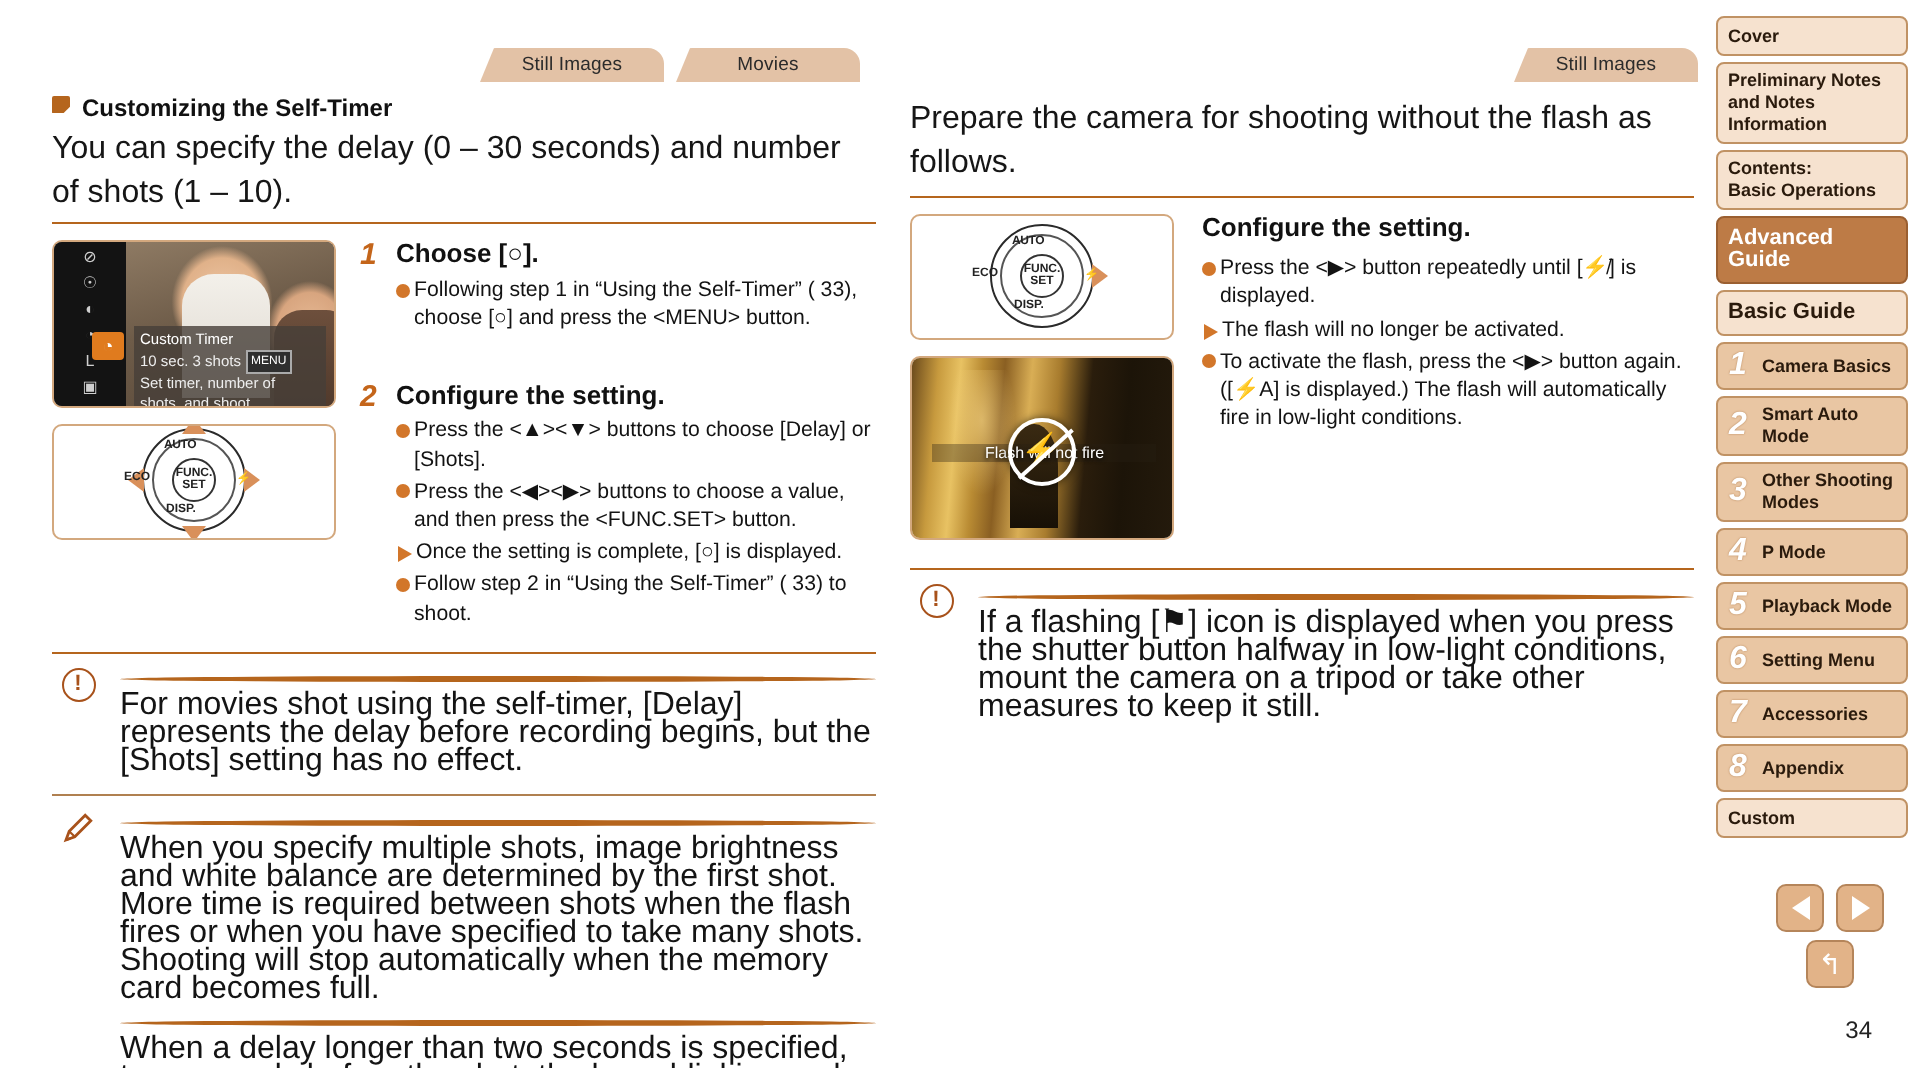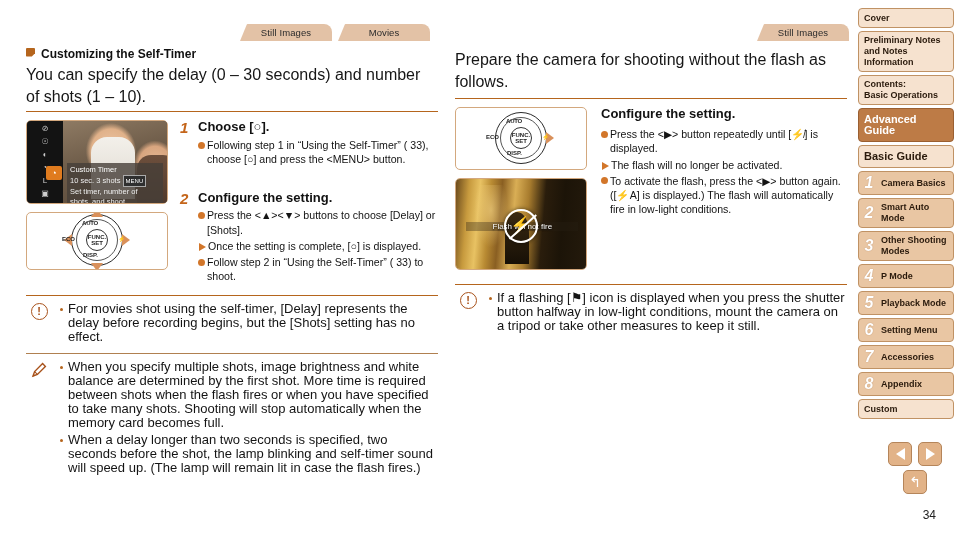--- a/index.html
+++ b/index.html
@@ -221,21 +221,21 @@
   .ico-caution {
     width: 17px; height: 17px; border: 1.6px solid #a8521b; border-radius: 50%;
     display:flex; align-items:center; justify-content:center;
     font-size: 11px; font-weight: bold; color: #a8521b; line-height: 1;
   }
   .ico-pencil {
     width: 18px; height: 18px; position: relative;
   }
   .ico-pencil svg { display:block; }
   .note-body { flex: 1; }
-  .nb { display: flex; gap: 5px; font-size: 13px; line-height: 14px; color: #141414; margin-bottom: 3px; }
+  .nb { display: flex; gap: 5px; font-size: 16px; line-height: 14px; color: #141414; margin-bottom: 3px; flex-direction: column; }
   .nb .sq { min-width: 3px; height: 3px; background: #b5651d; margin-top: 5.5px; border-radius: 50%; }
   .nb .txt { flex: 1; }
 
   
   .sidebar {
     position: absolute; right: 0; top: 8px; width: 96px;
     display: flex; flex-direction: column; gap: 3px;
   }
   .sb-item {
     border: 1px solid #c09264;
@@ -375,20 +375,24 @@
         <div class="step" style="margin-top:22px;">
           <div class="step-num">2</div>
           <div style="flex:1;">
             <div class="step-title">Configure the setting.</div>
             <div class="bullets">
               <div class="bl">
                 <span class="dot"></span>
                 <span class="txt">Press the &lt;▲&gt;&lt;▼&gt; buttons to choose [Delay] or [Shots].</span>
               </div>
               <div class="bl">
+                <span class="dot"></span>
+                <span class="txt">Press the &lt;◀&gt;&lt;▶&gt; buttons to choose a value, and then press the &lt;FUNC.SET&gt; button.</span>
+              </div>
+              <div class="bl">
                 <span class="tri"></span>
                 <span class="txt">Once the setting is complete, [○] is displayed.</span>
               </div>
               <div class="bl">
                 <span class="dot"></span>
                 <span class="txt">Follow step 2 in “Using the Self-Timer” (&nbsp;33) to shoot.</span>
               </div>
             </div>
           </div>
         </div>

